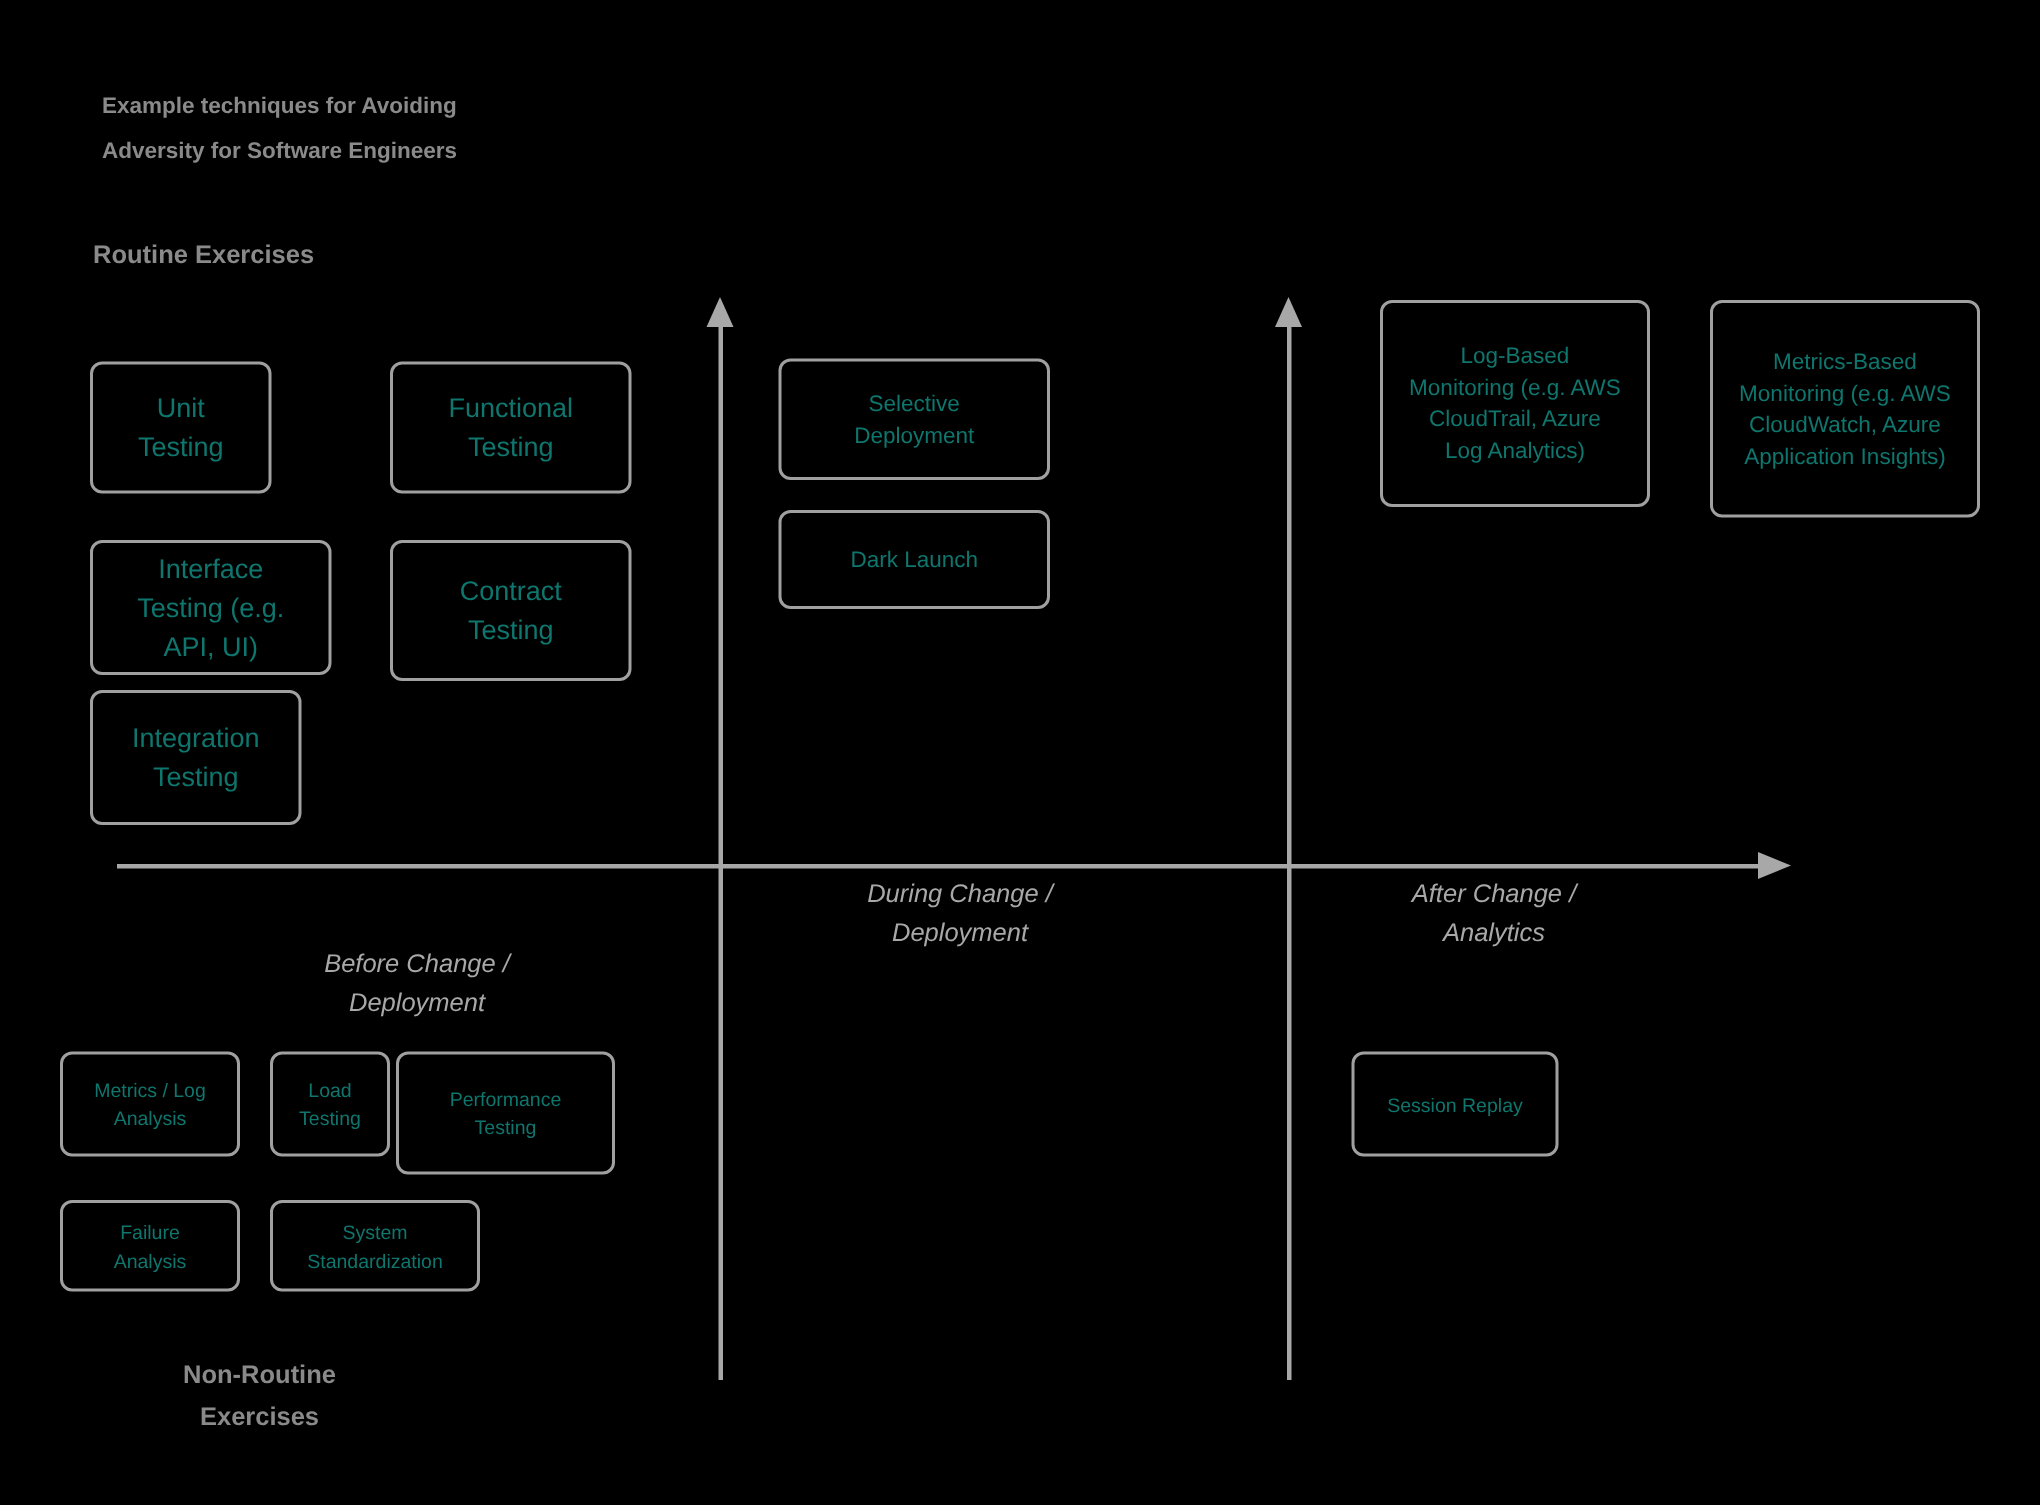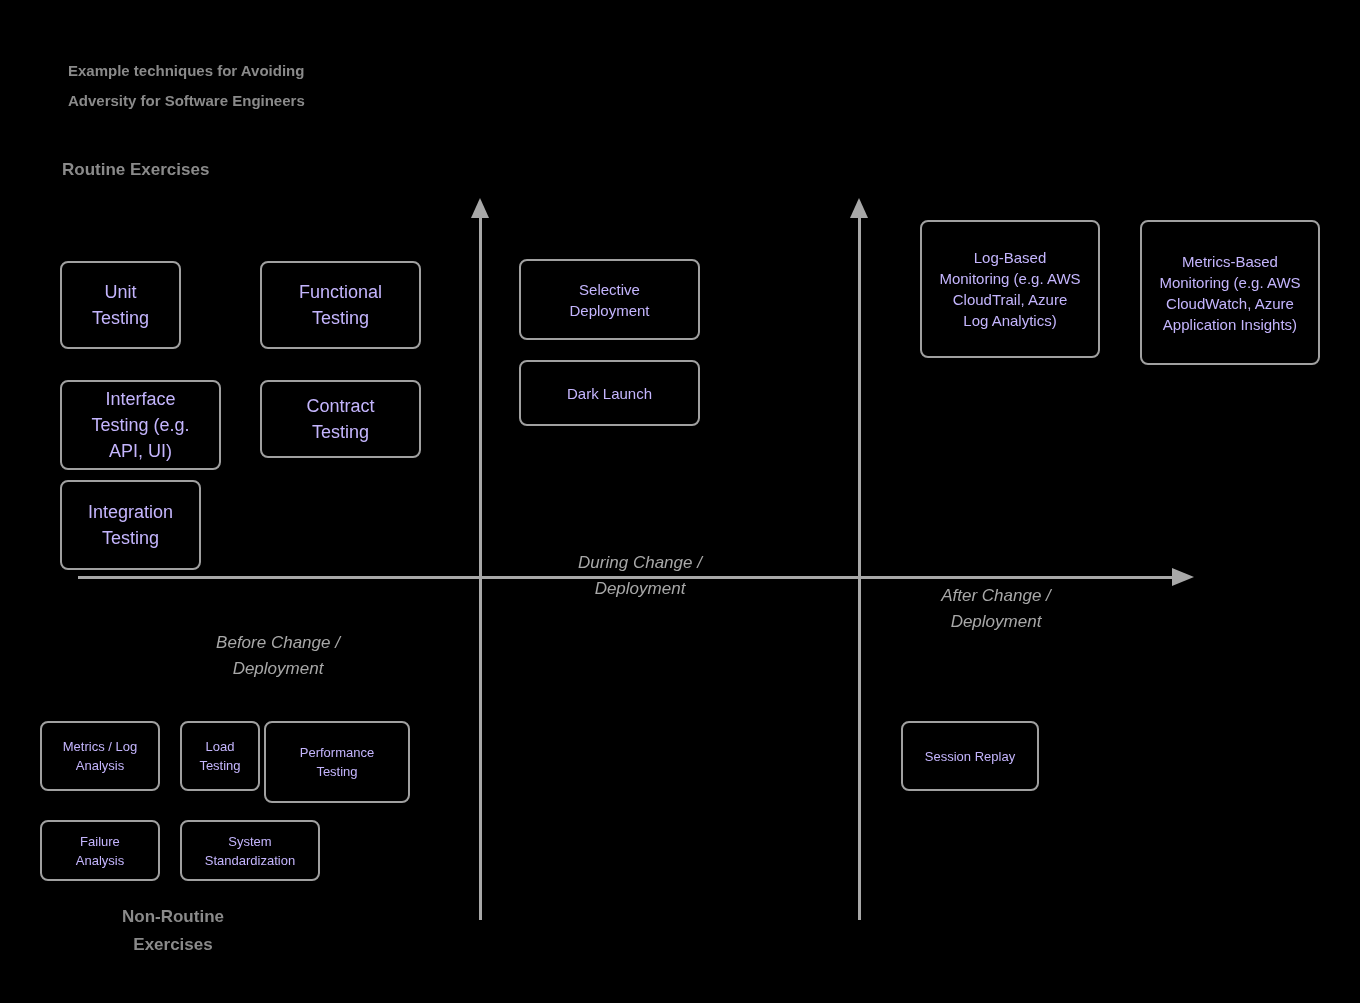--- a/index.html
+++ b/index.html
@@ -85,38 +85,37 @@
   .axis-caption {
     position: absolute;
     font-style: italic;
     font-size: 17px;
     color: #a8a8a8;
     line-height: 26px;
     text-align: center;
     white-space: pre-line;
   }
   #caption-before { left: 178px; top: 594px; width: 200px; margin-top: 36px; }
-  #caption-during { left: 540px; top: 550px; width: 200px; }
+  #caption-during { left: 540px; top: 583px; width: 200px; }
   #caption-after  { left: 896px; top: 583px; width: 200px; }
 
   
   .box {
     position: absolute;
     box-sizing: border-box;
     border: 2px solid #a0a0a0;
     border-radius: 8px;
     background: #000000;
-    color: #c4b5fd;
+    color: #0f766e;
     display: flex;
     align-items: center;
     justify-content: center;
     text-align: center;
     white-space: pre-line;
     padding: 14px 6px;
-    margin-top: 20px;
   }
   .box.lg   { font-size: 18px; line-height: 26px; }
   .box.md   { font-size: 15px; line-height: 21px; }
   .box.sm   { font-size: 13px; line-height: 19px; }
 </style>
 </head>
 <body>
 
 <div id="canvas">
 
@@ -134,33 +133,33 @@
   <div class="divider-arrow" id="divider-arrow-left"></div>
 
   <div class="divider" id="divider-right"></div>
   <div class="divider-arrow" id="divider-arrow-right"></div>
 
   <div class="axis-caption" id="caption-before">Before Change /
 Deployment</div>
   <div class="axis-caption" id="caption-during">During Change /
 Deployment</div>
   <div class="axis-caption" id="caption-after">After Change /
-Deployment</div>
+Analytics</div>
 
   <div class="box lg" style="left:60px;  top:241px; width:121px; height:88px;">Unit
 Testing</div>
 
   <div class="box lg" style="left:260px; top:241px; width:161px; height:88px;">Functional
 Testing</div>
 
   <div class="box lg" style="left:60px;  top:360px; width:161px; height:90px;text-align:center;">Interface
 Testing (e.g.
 API, UI)</div>
 
-  <div class="box lg" style="left:260px; top:360px; width:161px; height:78px;">Contract
+  <div class="box lg" style="left:260px; top:360px; width:161px; height:94px;">Contract
 Testing</div>
 
   <div class="box lg" style="left:60px;  top:460px; width:141px; height:90px;">Integration
 Testing</div>
 
   <div class="box md" style="left:519px; top:239px; width:181px; height:81px;">Selective
 Deployment</div>
 
   <div class="box md" style="left:519px; top:340px; width:181px; height:66px;">Dark Launch</div>
 

